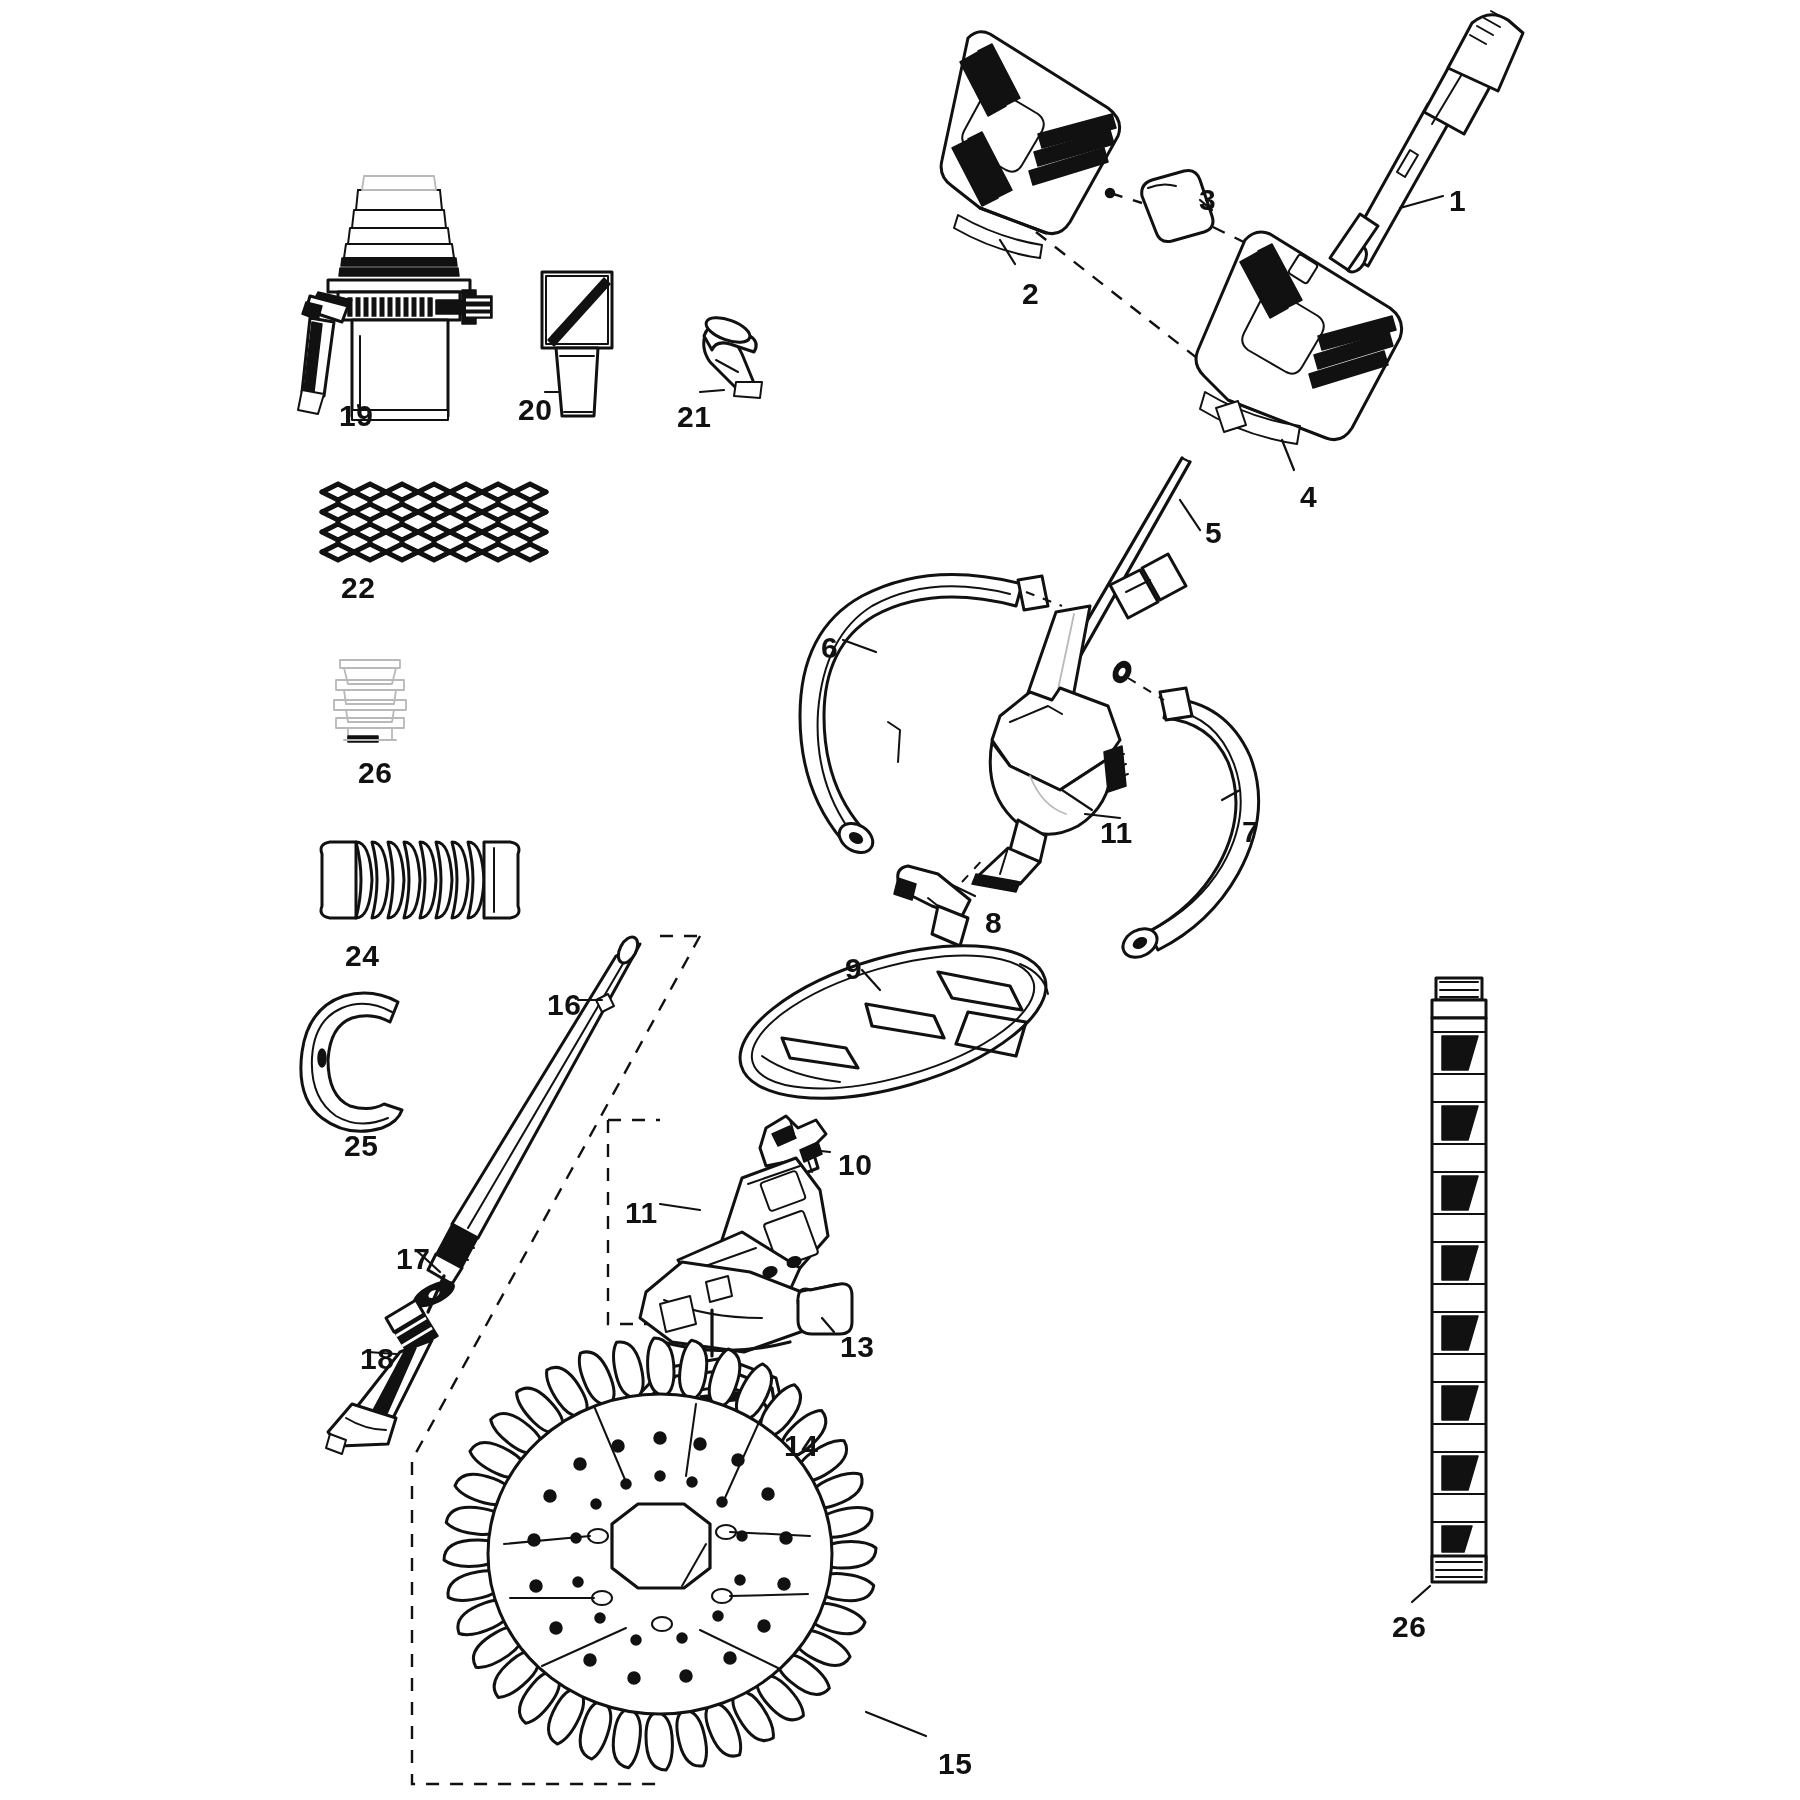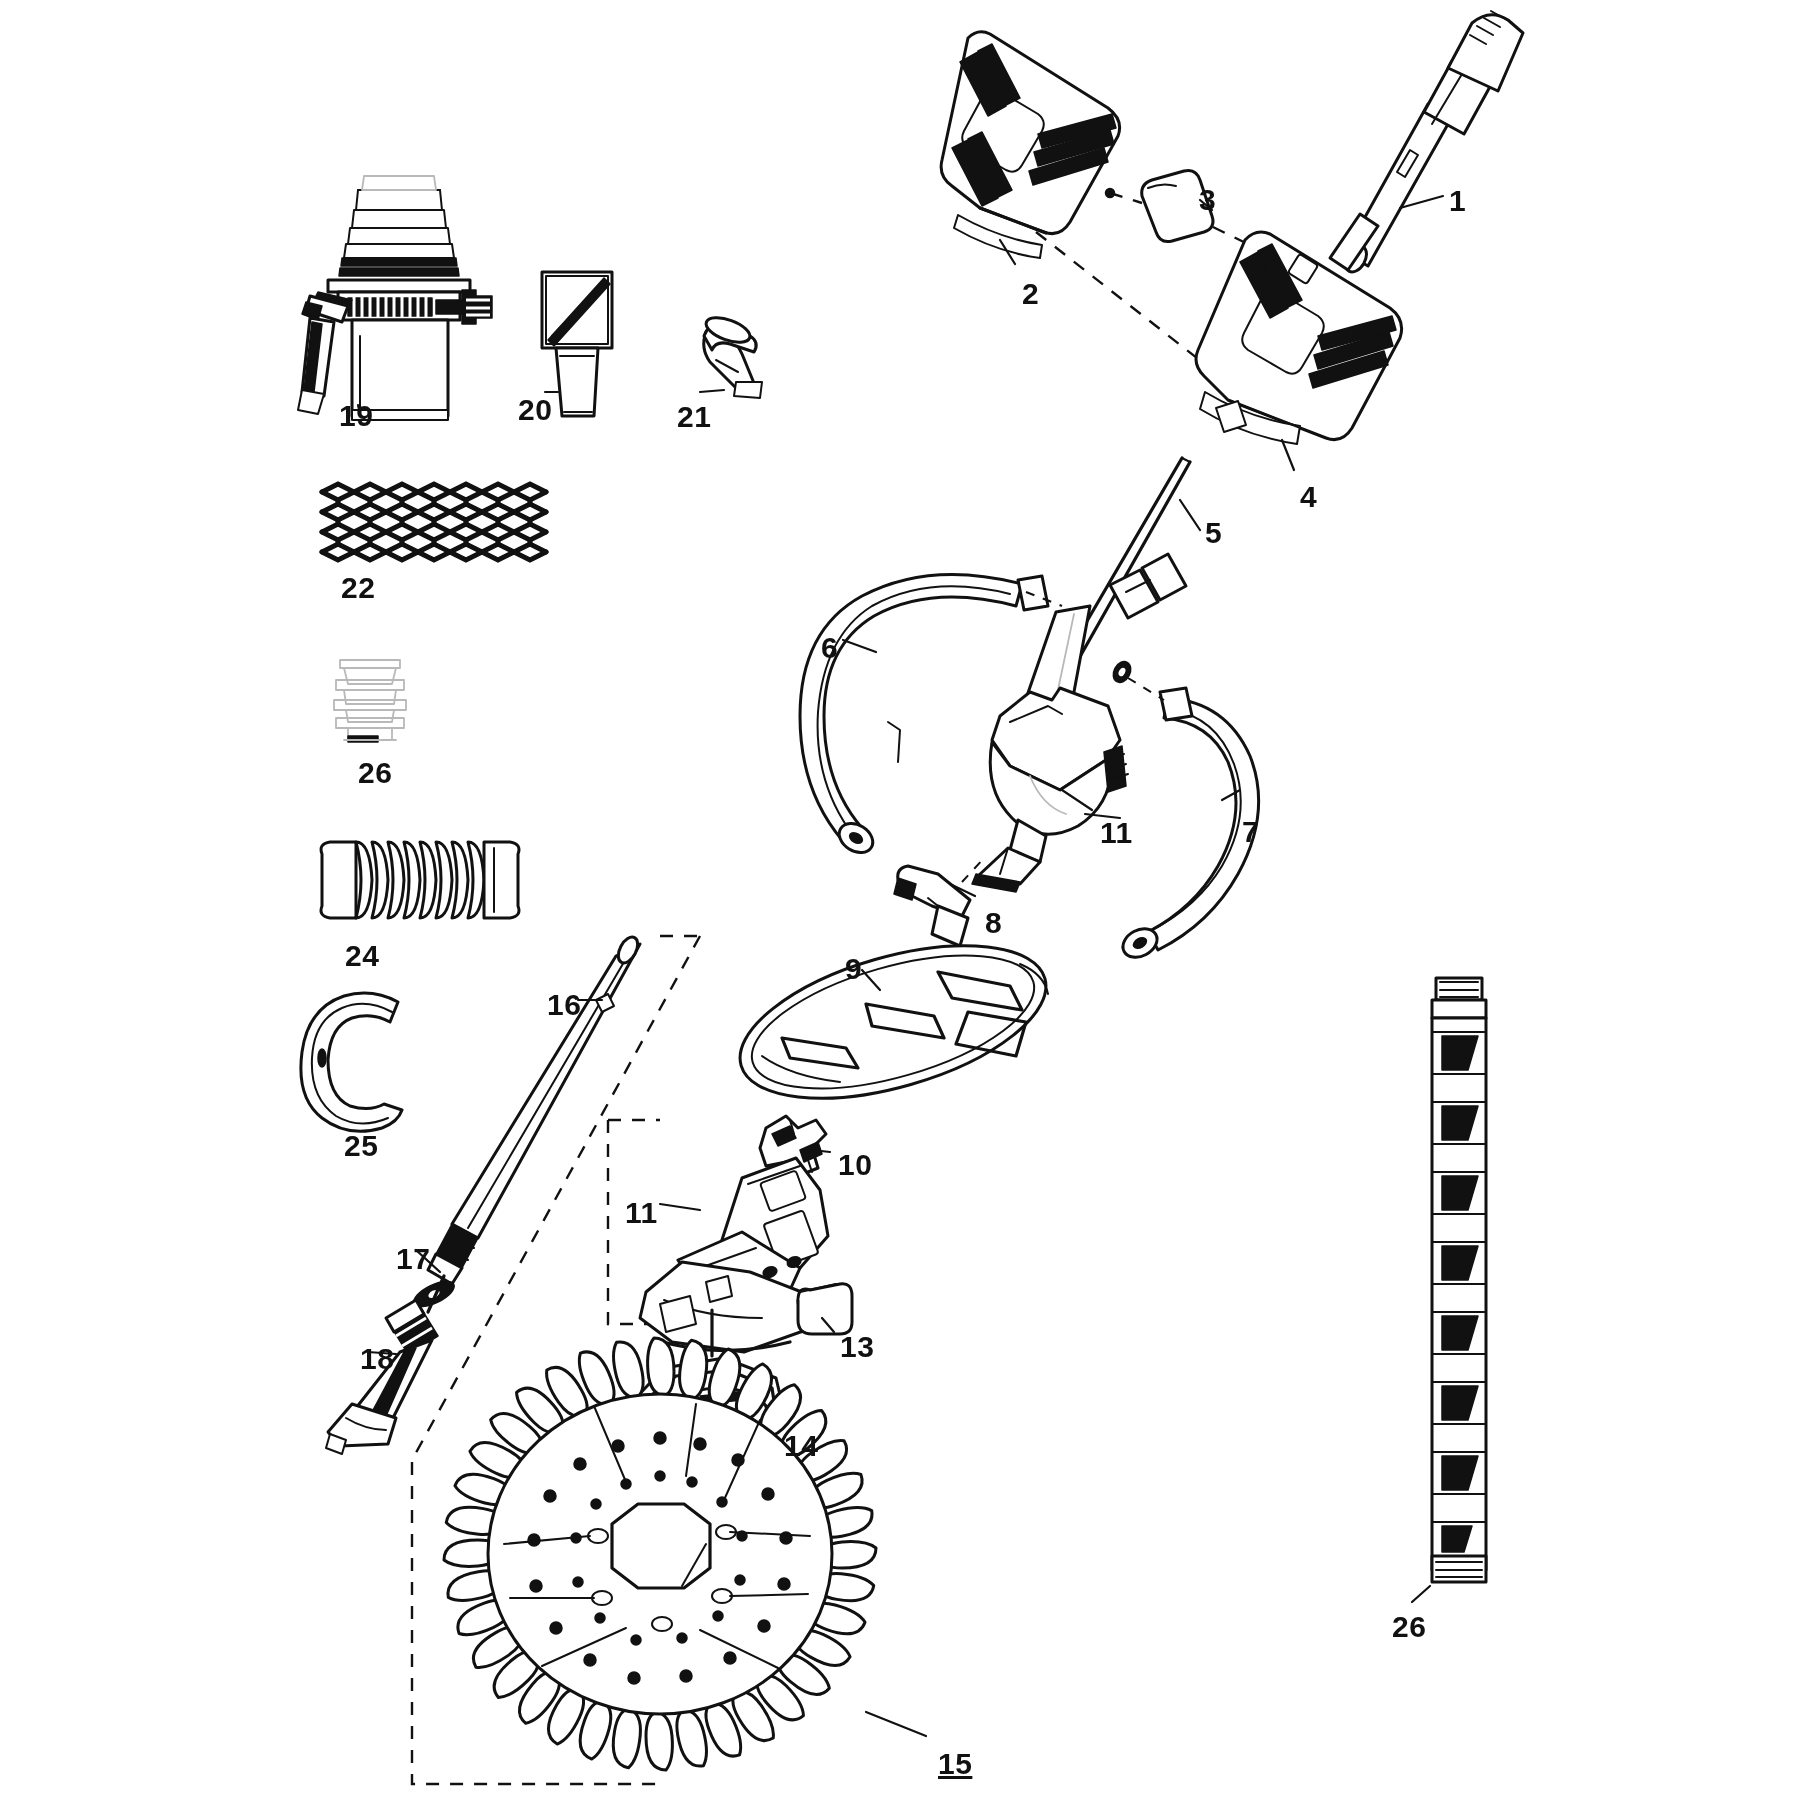--- a/index.html
+++ b/index.html
@@ -556,21 +556,21 @@
 <div class="callout" style="left:1205px;top:518px;">5</div>
 <div class="callout" style="left:821px;top:633px;">6</div>
 <div class="callout" style="left:1242px;top:817px;">7</div>
 <div class="callout" style="left:985px;top:908px;">8</div>
 <div class="callout" style="left:845px;top:954px;">9</div>
 <div class="callout" style="left:838px;top:1150px;">10</div>
 <div class="callout" style="left:1100px;top:818px;">11</div>
 <div class="callout" style="left:625px;top:1198px;">11</div>
 <div class="callout" style="left:840px;top:1332px;">13</div>
 <div class="callout" style="left:784px;top:1431px;">14</div>
-<div class="callout" style="left:938px;top:1749px;text-decoration:underline;">15</div>
+<div class="callout" style="left:938px;top:1749px;">15</div>
 <div class="callout" style="left:547px;top:990px;">16</div>
 <div class="callout" style="left:396px;top:1244px;">17</div>
 <div class="callout" style="left:344px;top:1344px;margin-left:16px;">18</div>
 <div class="callout" style="left:331px;top:401px;margin-left:8px;">19</div>
 <div class="callout" style="left:518px;top:395px;text-align:right;">20</div>
 <div class="callout" style="left:677px;top:402px;">21</div>
 <div class="callout" style="left:341px;top:573px;">22</div>
 <div class="callout" style="left:358px;top:758px;">26</div>
 <div class="callout" style="left:345px;top:941px;">24</div>
 <div class="callout" style="left:344px;top:1131px;">25</div>

